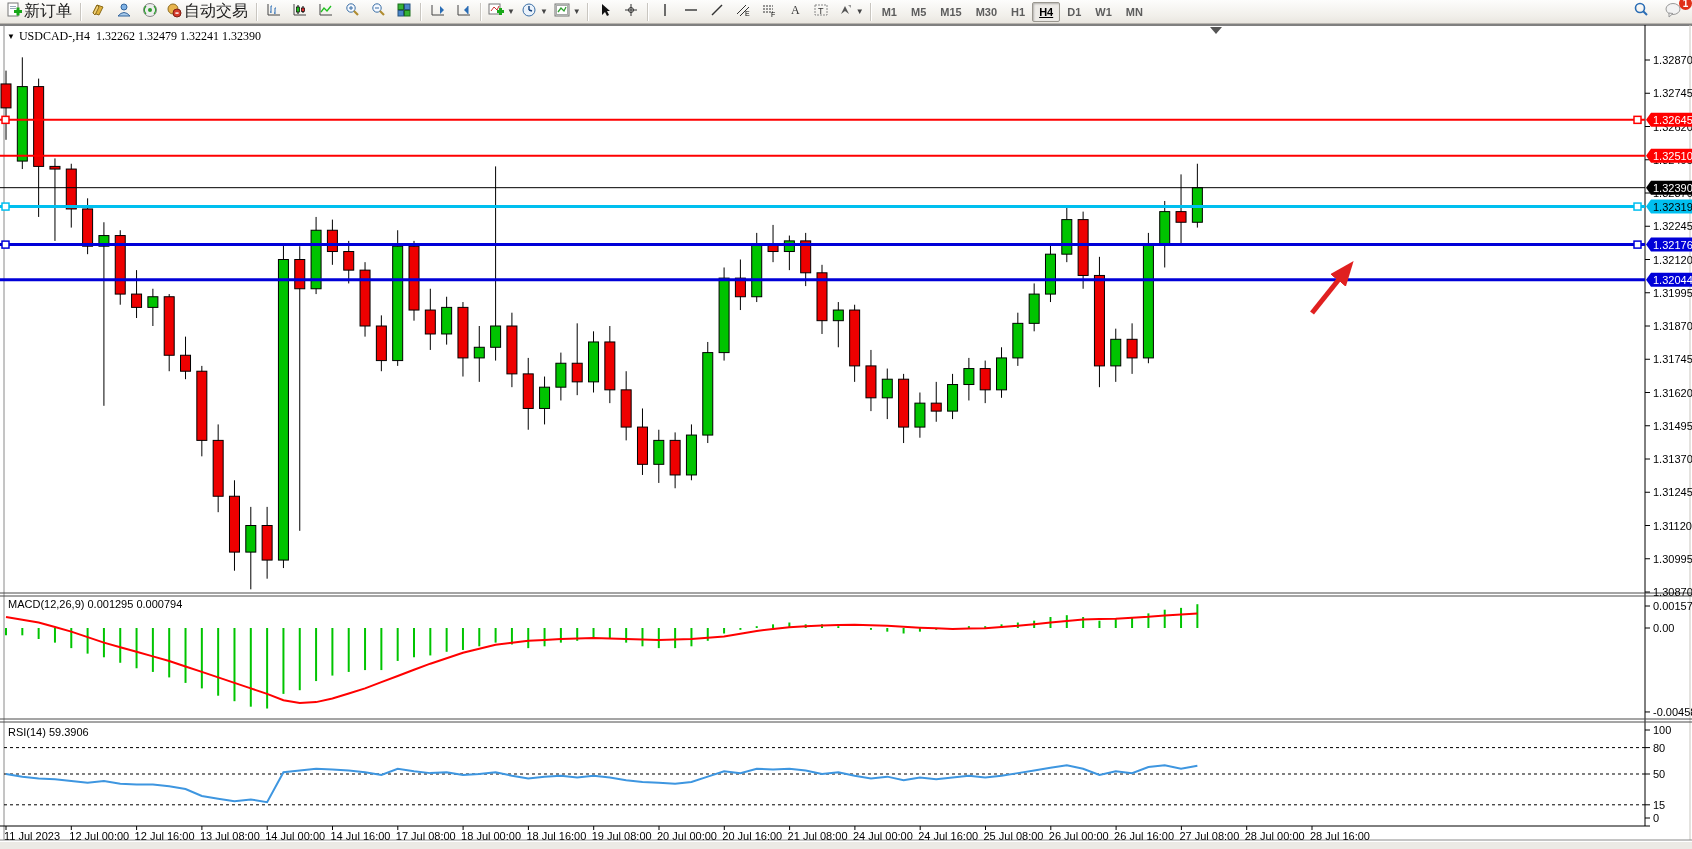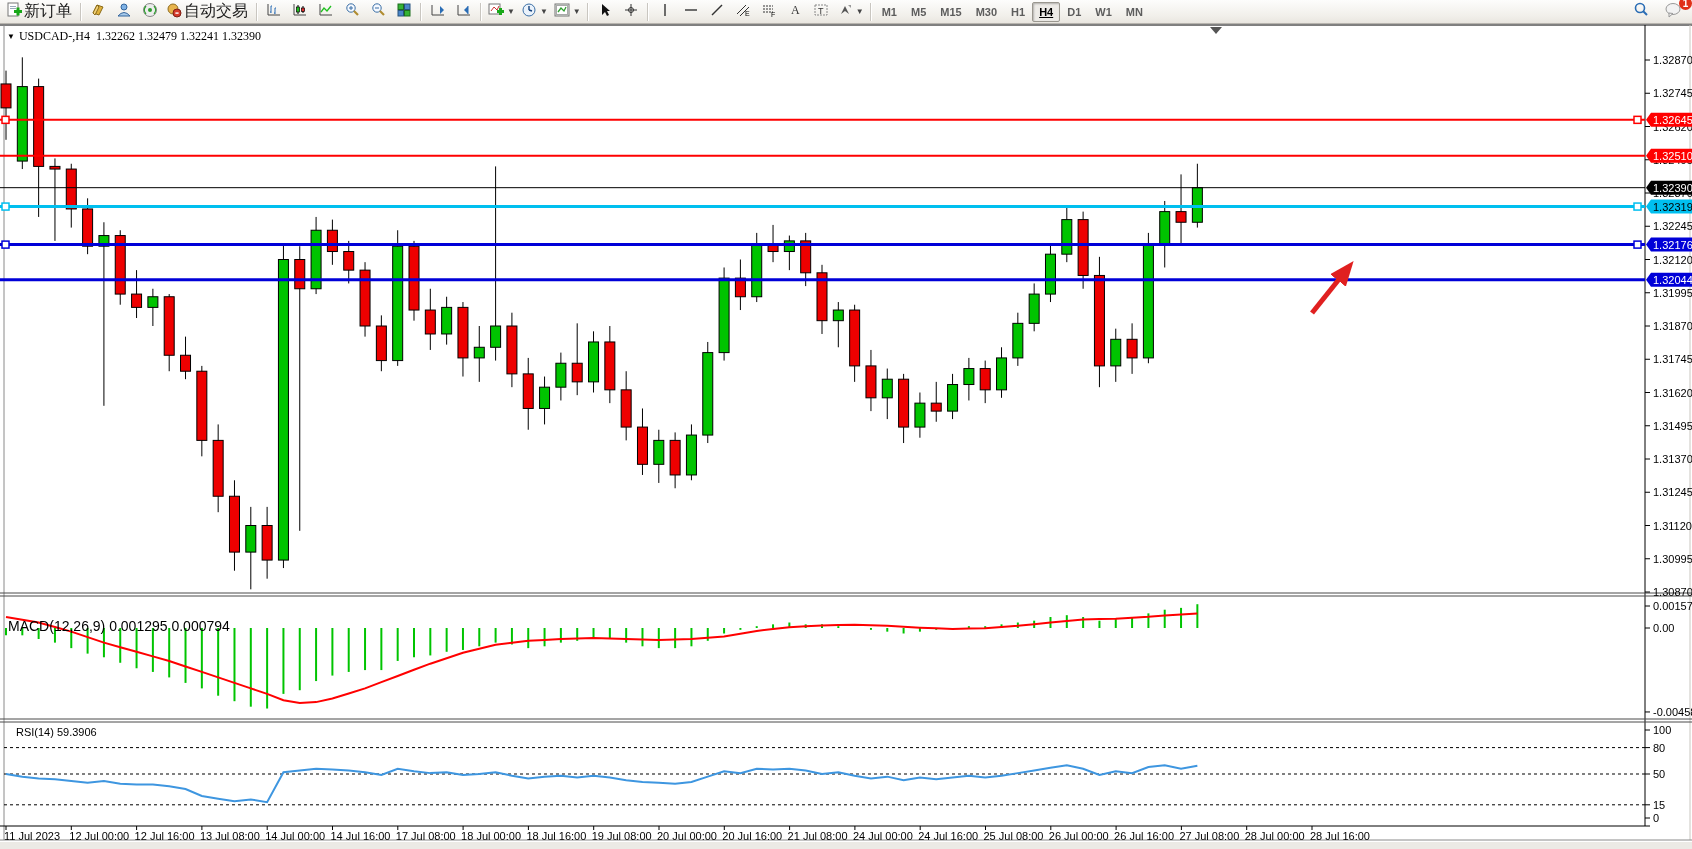--- a/index.html
+++ b/index.html
@@ -17,22 +17,22 @@
   .tf-btn{height:18px;padding:0 6px;display:flex;align-items:center;font-size:11px;font-weight:bold;
     color:#5d5d5d;border:1px solid transparent;border-radius:2px;}
   .tf-btn.active{background:#EDEBE7;border:1px solid #9a978f;box-shadow:inset 1px 1px 2px rgba(0,0,0,.25);color:#000;text-decoration:underline;}
   #tb-right{margin-left:auto;display:flex;align-items:center;margin-right:6px;}
   .badge{position:absolute;top:-5px;right:-7px;background:#E03018;color:#fff;font-size:10px;font-weight:bold;
     border-radius:50%;width:13px;height:13px;line-height:13px;text-align:center;}
   
   #chartsvg{position:absolute;left:0;top:0;z-index:1;}
   .overlay{position:absolute;z-index:3;font-size:12px;color:#000;white-space:nowrap;}
   #chart-title{left:7px;top:29px;font-family:Liberation Serif, serif;}
-  #macd-label{left:8px;top:618px;font-size:14px;text-align:right;}
-  #rsi-label{left:16px;top:726px;font-size:11px;}
+  #macd-label{left:8px;top:598px;font-size:11px;text-align:right;}
+  #rsi-label{left:8px;top:726px;font-size:11px;}
   .tri{font-size:8px;vertical-align:1px;color:#000;margin-right:4px;}
 </style>
 </head>
 <body>
 
 <div id="stage">
 
   <div id="toolbar">
     <div class="tb-btn">
       <span>

